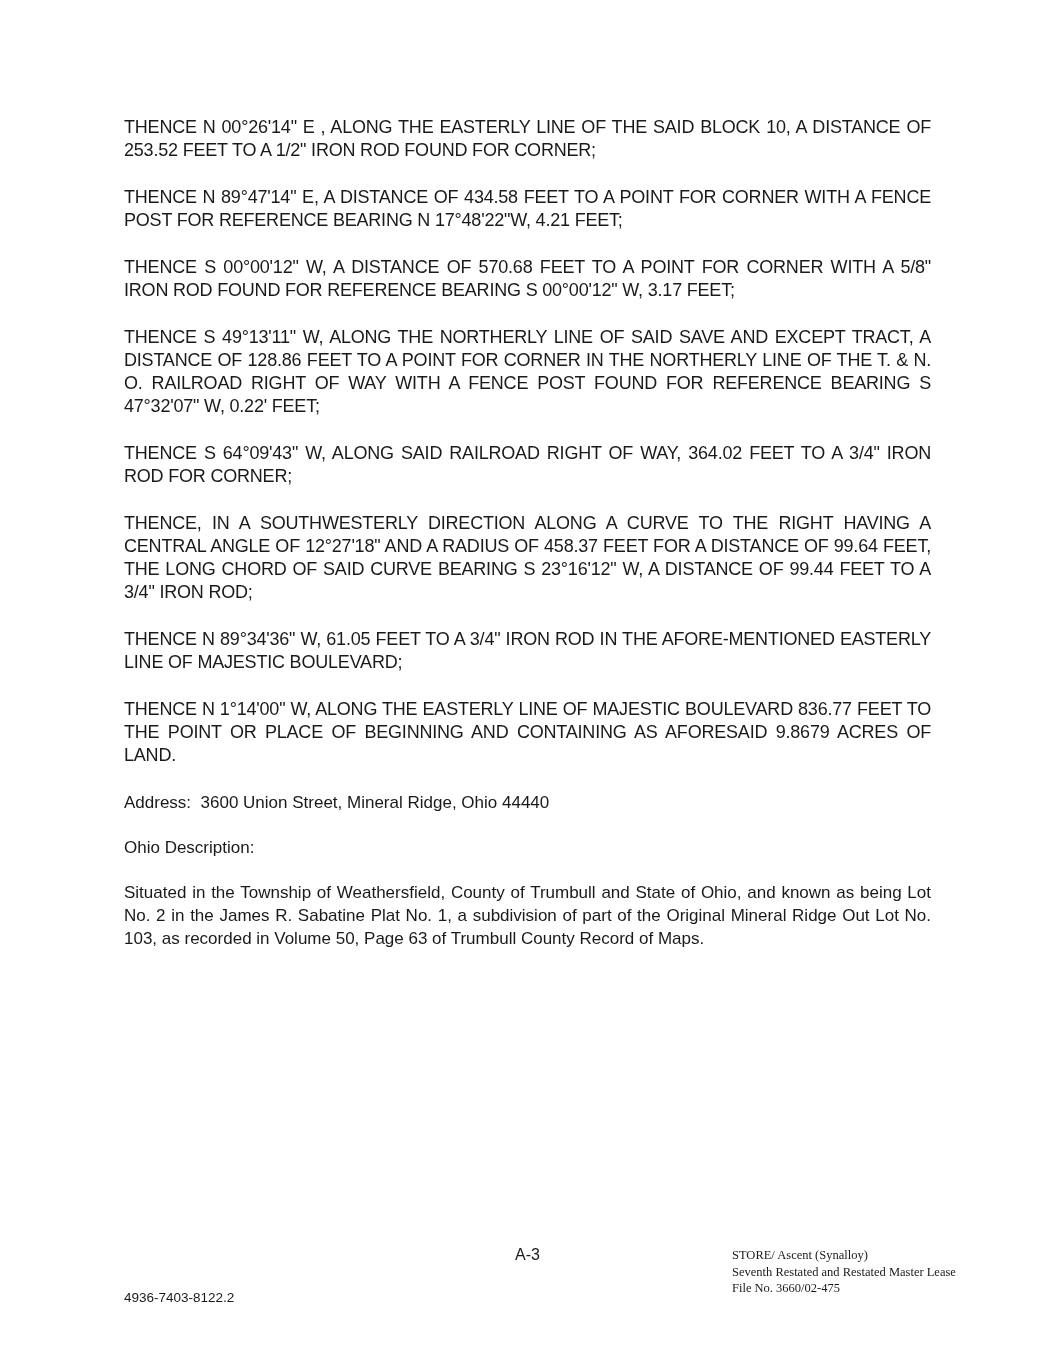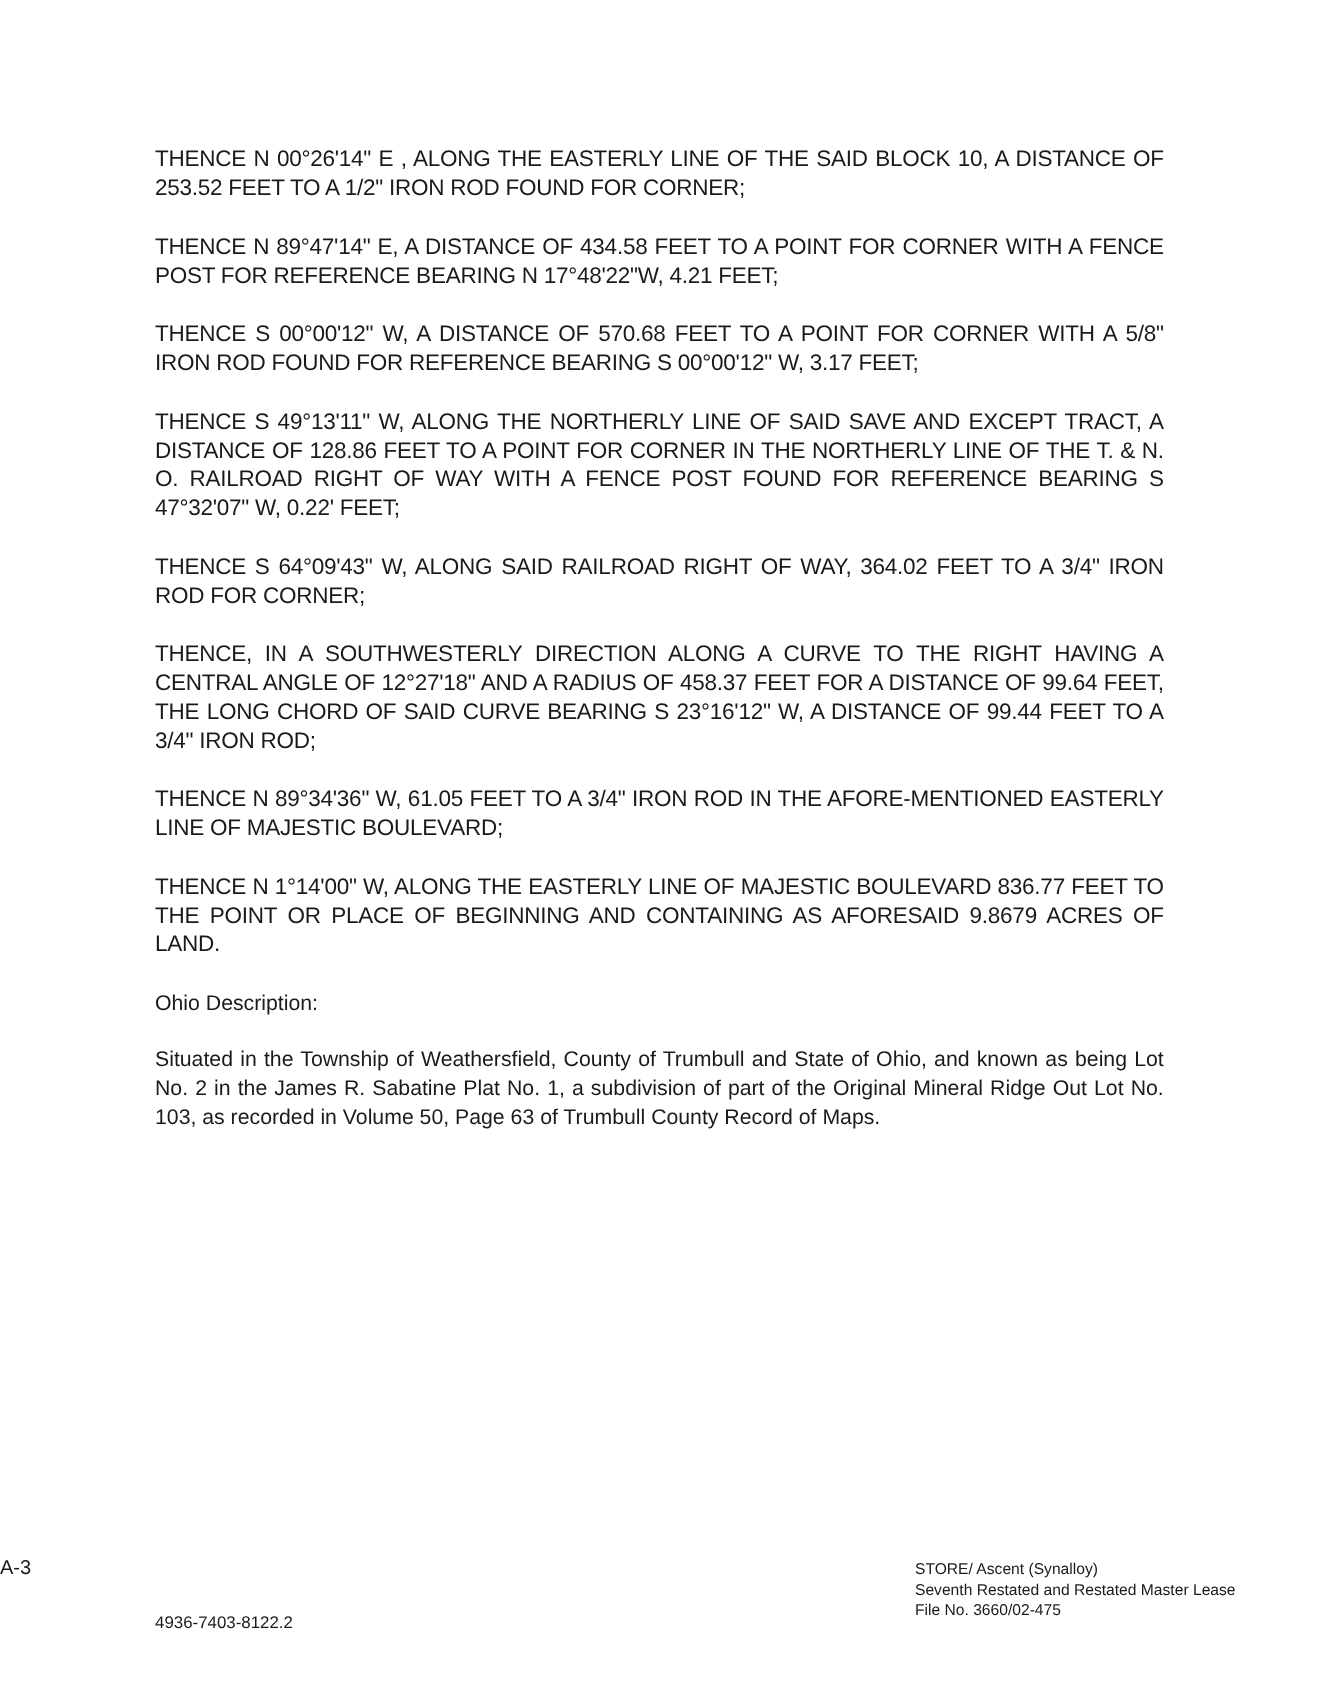--- a/index.html
+++ b/index.html
@@ -40,55 +40,58 @@
   }
   .legal-body {
     text-align: justify;
     margin-top: 17px;
   }
   .footer-page-number {
     position: absolute;
     left: 0;
     right: 0;
     top: 1246px;
+    text-align: center;
     font-size: 16px;
     line-height: 18px;
   }
   .footer-doc-ref {
     position: absolute;
     left: 124px;
     top: 1271px;
     font-size: 13.5px;
     line-height: 16px;
     margin-top: 19px;
   }
   .footer-right {
     position: absolute;
     left: 732px;
     top: 1247px;
     font-size: 12.5px;
     line-height: 16.5px;
+    font-family: Liberation Serif, serif;
   }
 </style>
 </head>
 <body>
 
 <div class="page">
 
   <div class="content">
 
     <p class="para">THENCE N 00°26'14" E , ALONG THE EASTERLY LINE OF THE SAID BLOCK 10, A DISTANCE OF 253.52 FEET TO A 1/2" IRON ROD FOUND FOR CORNER;</p>
     <p class="para">THENCE N 89°47'14" E, A DISTANCE OF 434.58 FEET TO A POINT FOR CORNER WITH A FENCE POST FOR REFERENCE BEARING N 17°48'22"W, 4.21 FEET;</p>
     <p class="para">THENCE S 00°00'12" W, A DISTANCE OF 570.68 FEET TO A POINT FOR CORNER WITH A 5/8" IRON ROD FOUND FOR REFERENCE BEARING S 00°00'12" W, 3.17 FEET;</p>
     <p class="para">THENCE S 49°13'11" W, ALONG THE NORTHERLY LINE OF SAID SAVE AND EXCEPT TRACT, A DISTANCE OF 128.86 FEET TO A POINT FOR CORNER IN THE NORTHERLY LINE OF THE T. &amp; N. O. RAILROAD RIGHT OF WAY WITH A FENCE POST FOUND FOR REFERENCE BEARING S 47°32'07" W, 0.22' FEET;</p>
     <p class="para">THENCE S 64°09'43" W, ALONG SAID RAILROAD RIGHT OF WAY, 364.02 FEET TO A 3/4" IRON ROD FOR CORNER;</p>
     <p class="para">THENCE, IN A SOUTHWESTERLY DIRECTION ALONG A CURVE TO THE RIGHT HAVING A CENTRAL ANGLE OF 12°27'18" AND A RADIUS OF 458.37 FEET FOR A DISTANCE OF 99.64 FEET, THE LONG CHORD OF SAID CURVE BEARING S 23°16'12" W, A DISTANCE OF 99.44 FEET TO A 3/4" IRON ROD;</p>
     <p class="para">THENCE N 89°34'36" W, 61.05 FEET TO A 3/4" IRON ROD IN THE AFORE-MENTIONED EASTERLY LINE OF MAJESTIC BOULEVARD;</p>
     <p class="para">THENCE N 1°14'00" W, ALONG THE EASTERLY LINE OF MAJESTIC BOULEVARD 836.77 FEET TO THE POINT OR PLACE OF BEGINNING AND CONTAINING AS AFORESAID 9.8679 ACRES OF LAND.</p>
 
+    <p class="section-line address-line">Address:  3600 Union Street, Mineral Ridge, Ohio 44440</p>
 
     <p class="section-line">Ohio Description:</p>
 
     <p class="section-line legal-body">Situated in the Township of Weathersfield, County of Trumbull and State of Ohio, and known as being Lot No. 2 in the James R. Sabatine Plat No. 1, a subdivision of part of the Original Mineral Ridge Out Lot No. 103, as recorded in Volume 50, Page 63 of Trumbull County Record of Maps.</p>
 
 
 
   </div>
 
   <div class="footer-page-number">A-3</div>

